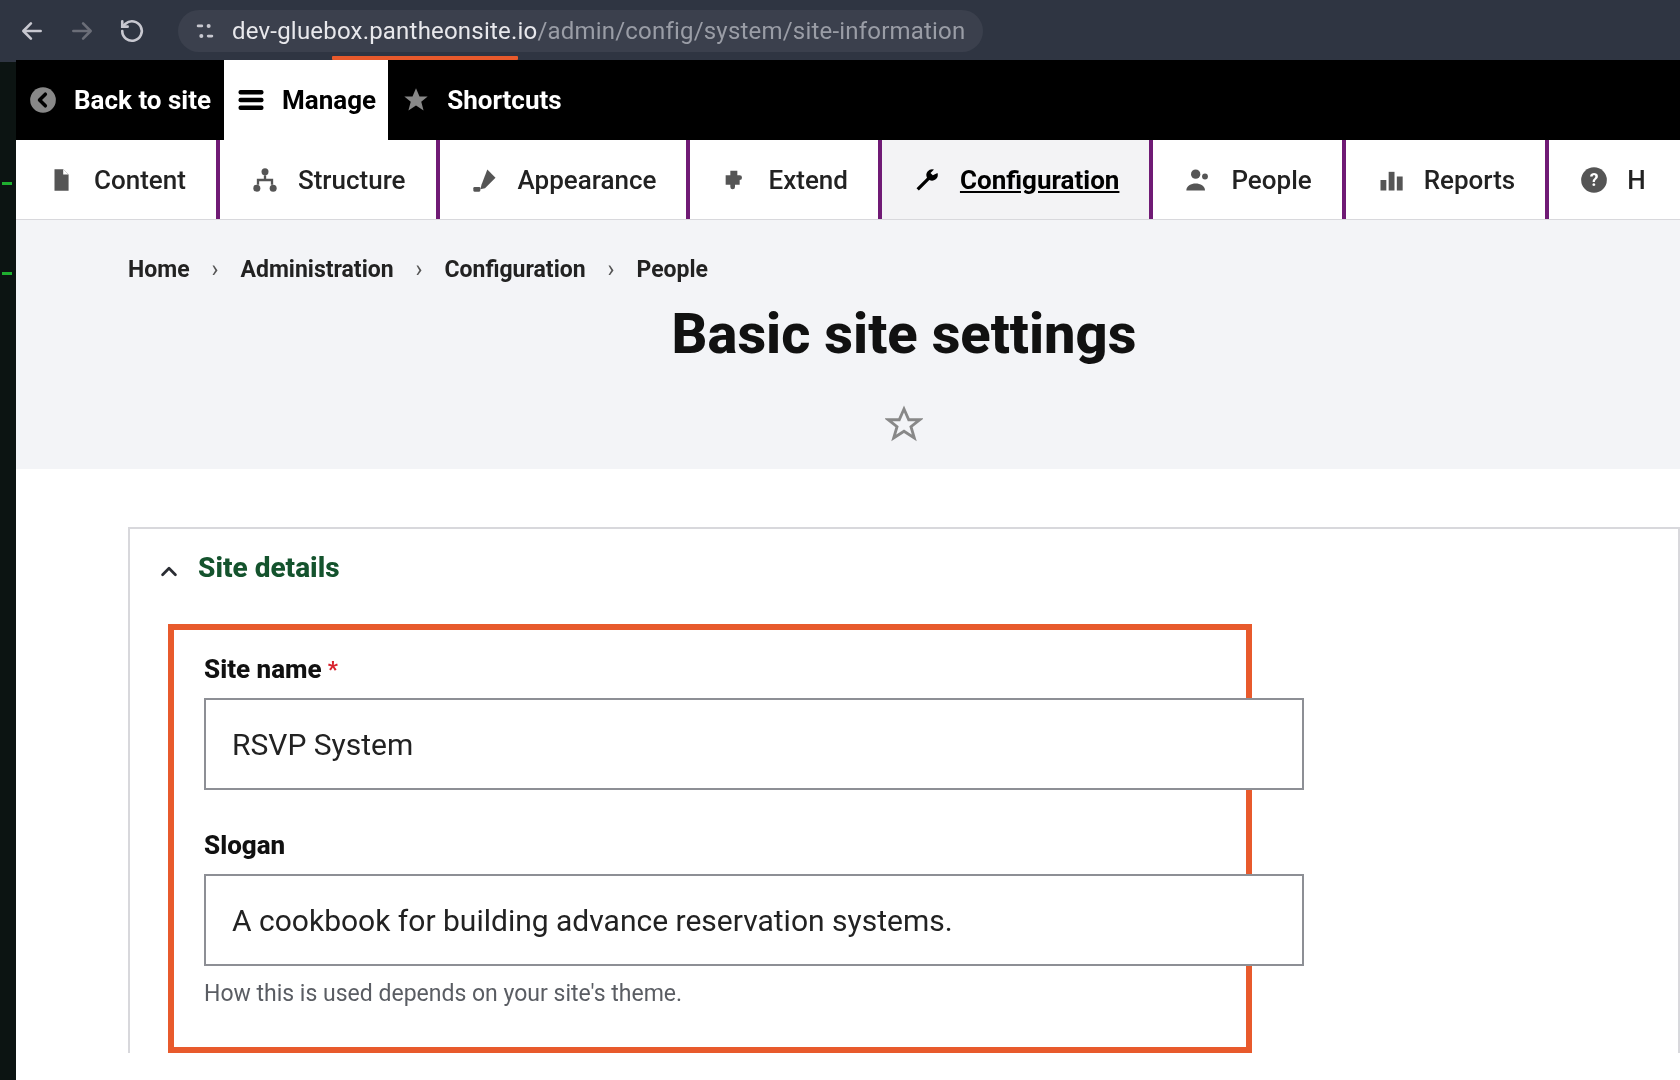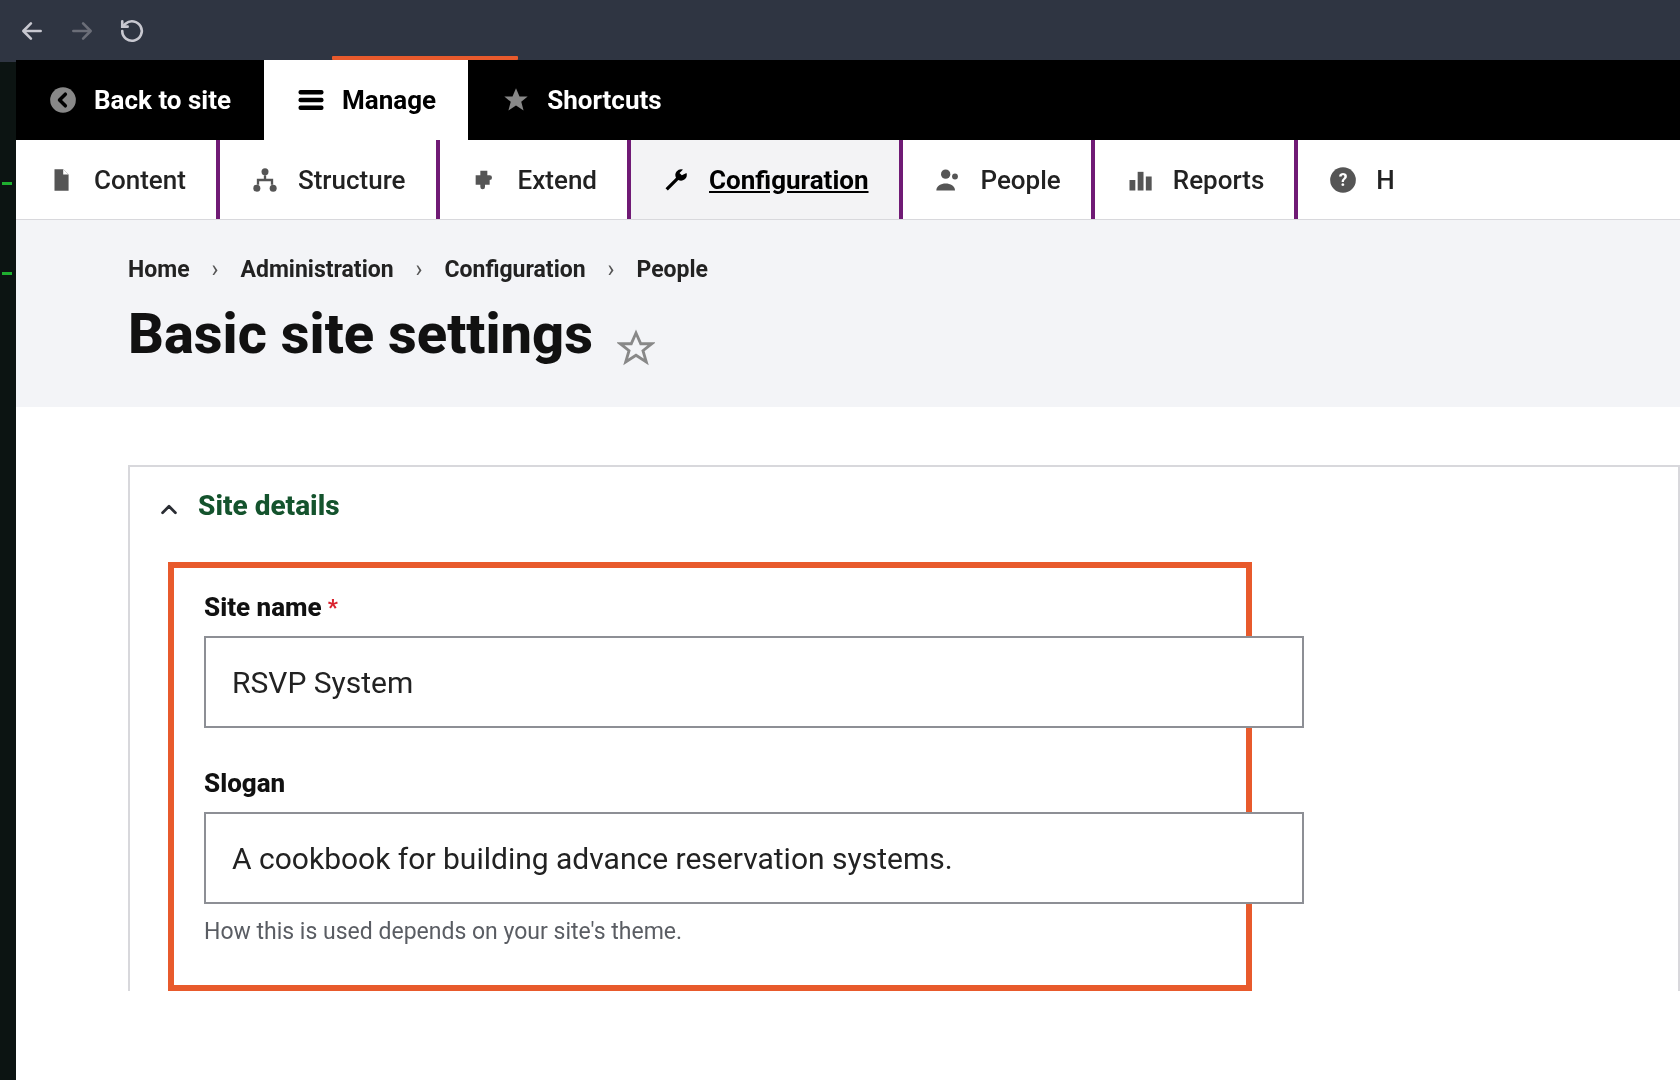--- a/index.html
+++ b/index.html
@@ -51,21 +51,21 @@
   
   .toolbar-black {
     background:#000;
     height:80px;
     display:flex;
     align-items:stretch;
     margin-left:16px;
   }
   .tb-item {
     display:flex; align-items:center; gap:16px;
-    padding: 0 32px;
+    padding: 0 12px;
     color:#fff;
     font-weight:700;
     font-size:26px;
     cursor:pointer;
     border-right:1px solid #000;
   }
   .tb-item .tb-icon { width:30px;height:30px;display:flex;align-items:center;justify-content:center; }
   .tb-item.active { background:#fff; color:#000; }
   .tb-item.active .tb-icon { color:#000; }
   .tb-blackbox { width:200px; background:#000; }
@@ -99,21 +99,21 @@
     margin-left:16px;
   }
   .breadcrumb {
     display:flex; align-items:center; gap:22px;
     font-size:23px; font-weight:700; color:#222;
   }
   .bc-sep { color:#555; font-weight:400; }
   .bc-link { cursor:pointer; }
   h1.page-title {
     font-size:56px; font-weight:800; color:#111;
-    margin-top:18px; display:flex; align-items:center; gap:24px;
+    margin-top:18px; display:flex; align-items:center; gap:24px;flex-direction:column;
   }
   .star-outline { width:38px;height:38px;color:#888;cursor:pointer; }
 
   
   .content-region { padding: 58px 0 0 112px; margin-left:16px; }
   .details-box { border:2px solid #d8d8dc; border-bottom:none; }
   .details-summary {
     display:flex; align-items:center; gap:18px;
     padding: 22px 28px;
     font-size:28px; font-weight:800; color:#14532d;
@@ -159,20 +159,33 @@
         <line x1="4" y1="12" x2="19" y2="12"></line>
         <polyline points="13 5 20 12 13 19"></polyline>
       </svg>
   </div>
   <div class="nav-arrow reload">
     <svg viewBox="0 0 24 24" fill="none" stroke="currentColor" stroke-width="2.4" stroke-linecap="round">
         <path d="M3 12a9 9 0 1 0 3-6.7L3 8"></path>
         <polyline points="3 3 3 8 8 8"></polyline>
       </svg>
   </div>
+  <div class="url-pill">
+    <div class="site-icon">
+      <svg viewBox="0 0 24 24" width="22" height="22" fill="currentColor">
+          <rect x="3" y="5" width="7" height="3" rx="1.5"></rect>
+          <circle cx="16" cy="6.5" r="2.2"></circle>
+          <rect x="14" y="16" width="7" height="3" rx="1.5"></rect>
+          <circle cx="8" cy="17.5" r="2.2"></circle>
+        </svg>
+    </div>
+    <div class="url-text">
+      <span class="url-host">dev-gluebox.pantheonsite.io</span><span class="url-path">/admin/config/system/site-information</span>
+    </div>
+  </div>
 </div>
 <div class="url-underline"></div>
 
 <div class="left-sliver">
   <div class="grn" style="top:120px"></div>
   <div class="grn" style="top:210px"></div>
 </div>
 
 <div class="toolbar-black">
   <div class="tb-item">
@@ -218,20 +231,29 @@
   <div class="admin-tab">
     <span class="at-icon">
       <svg viewBox="0 0 24 24" width="28" height="28" fill="currentColor">
           <circle cx="12" cy="5" r="3"></circle>
           <circle cx="5" cy="19" r="3"></circle>
           <circle cx="19" cy="19" r="3"></circle>
           <path d="M12 8v4M12 12H6v4M12 12h6v4" stroke="currentColor" stroke-width="2" fill="none"></path>
         </svg>
     </span>
     <span class="at-label">Structure</span>
+  </div>
+  <div class="admin-tab">
+    <span class="at-icon">
+      <svg viewBox="0 0 24 24" width="28" height="28" fill="currentColor">
+          <path d="M14 3l7 7-9 9-4 1 1-4z"></path>
+          <rect x="2" y="18" width="6" height="4" rx="1"></rect>
+        </svg>
+    </span>
+    <span class="at-label">Appearance</span>
   </div>
   <div class="admin-tab">
     <span class="at-icon">
       <svg viewBox="0 0 24 24" width="28" height="28" fill="currentColor">
           <path d="M4 8h4V4h6v4h2a2 2 0 1 1 0 4v4h-4v2a2 2 0 1 1-4 0v-2H4z"></path>
         </svg>
     </span>
     <span class="at-label">Extend</span>
   </div>
   <div class="admin-tab active">

